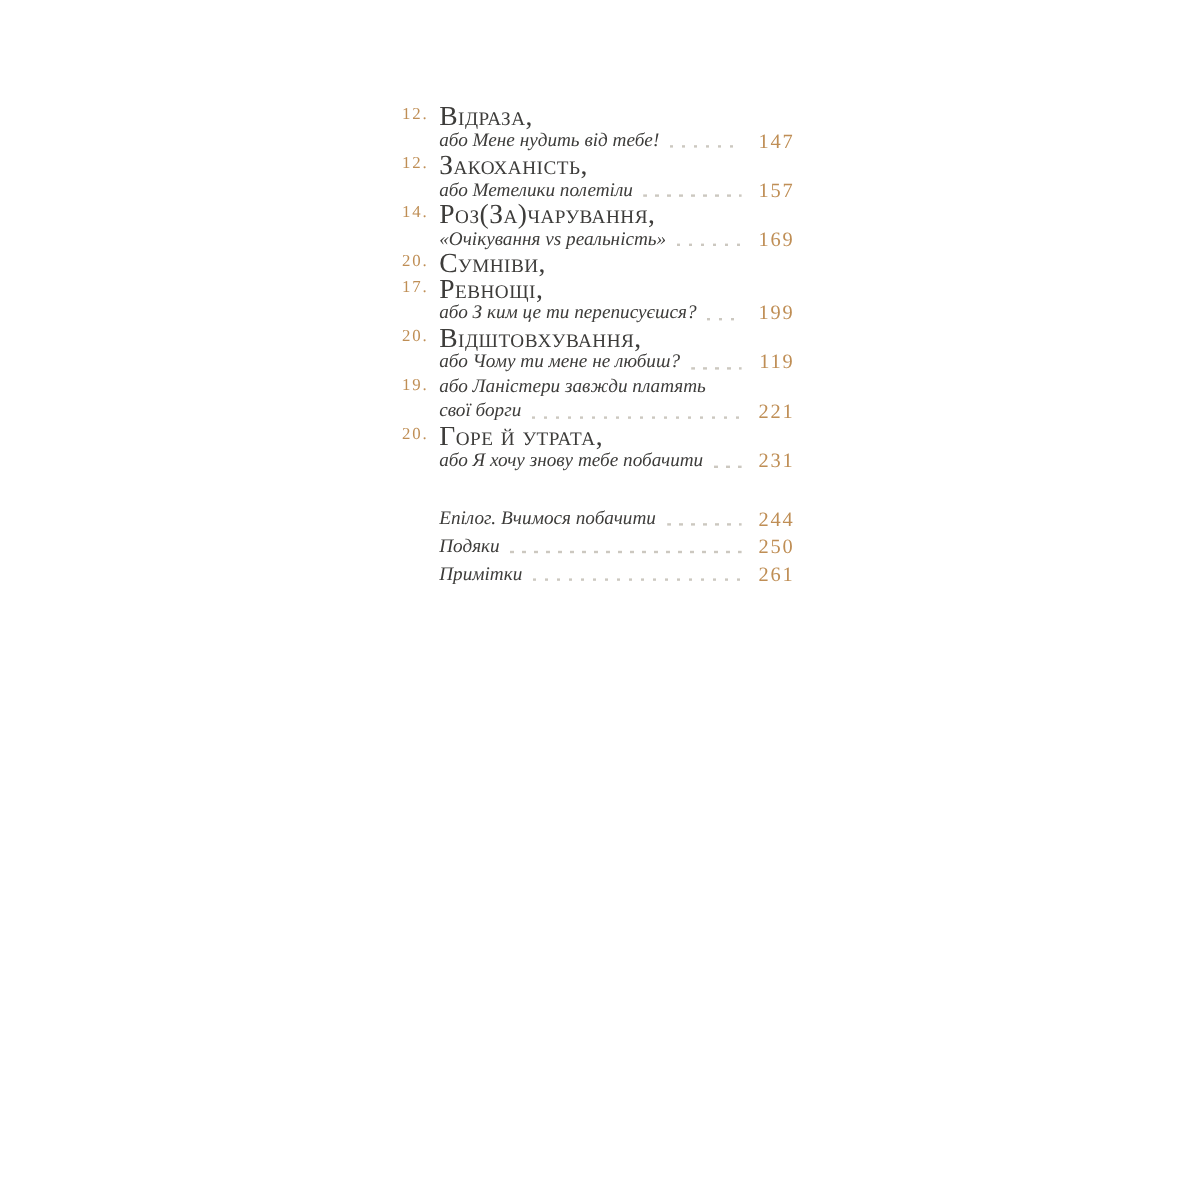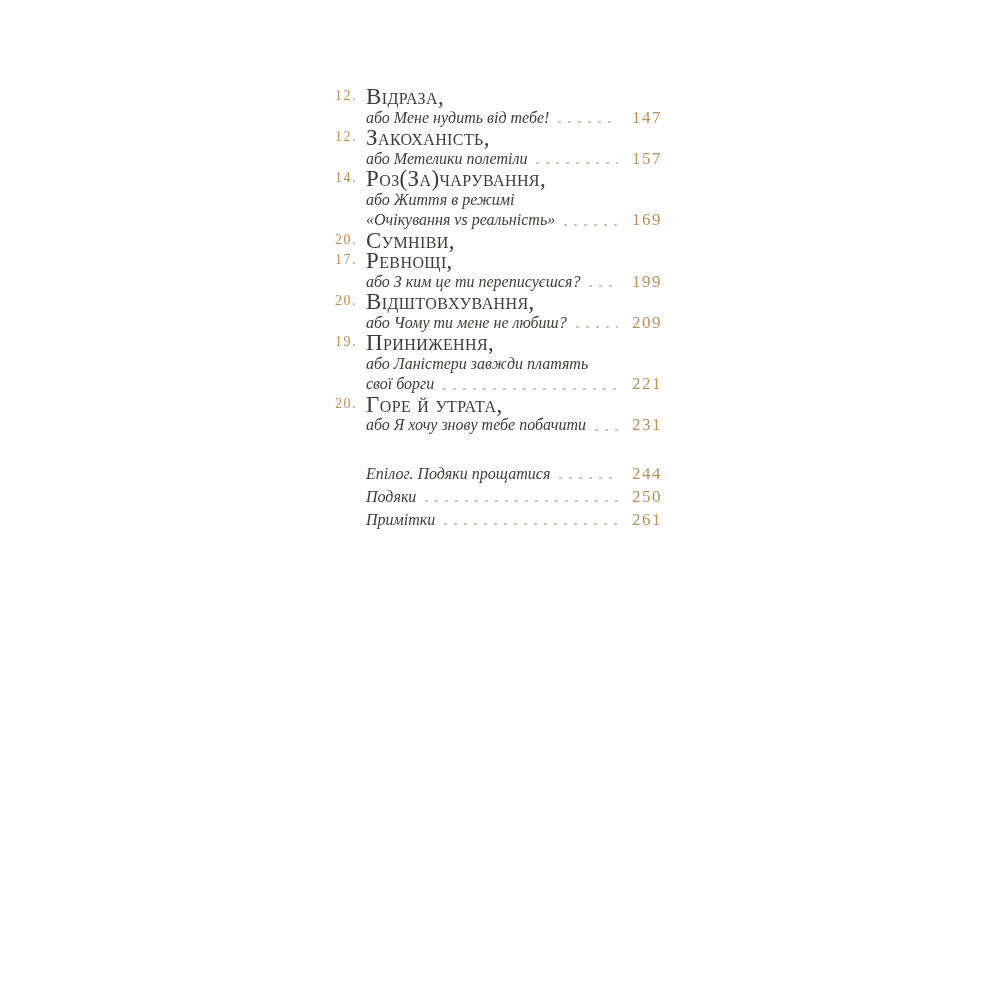--- a/index.html
+++ b/index.html
@@ -95,21 +95,20 @@
     <div class="subline row">
       <span class="txt">або Метелики полетіли</span>
       <span class="leader"></span>
       <span class="pg">157</span>
     </div>
   </div>
 
   <div class="entry">
     <span class="num">14.</span>
     <div class="title">Роз(За)чарування,</div>
-    <div class="subline">або Життя в режимі</div>
     <div class="subline row">
       <span class="txt">«Очікування vs реальність»</span>
       <span class="leader"></span>
       <span class="pg">169</span>
     </div>
   </div>
 
   <div class="entry">
     <span class="num">20.</span>
     <div class="title">Сумніви,</div>
@@ -125,27 +124,26 @@
       <span class="pg">199</span>
     </div>
   </div>
 
   <div class="entry">
     <span class="num">20.</span>
     <div class="title">Відштовхування,</div>
     <div class="subline row">
       <span class="txt">або Чому ти мене не любиш?</span>
       <span class="leader"></span>
-      <span class="pg">209</span>
+      <span class="pg">119</span>
     </div>
   </div>
 
   <div class="entry">
     <span class="num">19.</span>
-    <div class="title">Приниження,</div>
     <div class="subline">або Ланістери завжди платять</div>
     <div class="subline row">
       <span class="txt">свої борги</span>
       <span class="leader"></span>
       <span class="pg">221</span>
     </div>
   </div>
 
   <div class="entry">
     <span class="num">20.</span>
@@ -154,21 +152,21 @@
       <span class="txt">або Я хочу знову тебе побачити</span>
       <span class="leader"></span>
       <span class="pg">231</span>
     </div>
   </div>
 
   <div class="backmatter">
 
     <div class="entry">
       <div class="subline row">
-        <span class="txt">Епілог. Подяки прощатися</span>
+        <span class="txt">Епілог. Вчимося побачити</span>
         <span class="leader"></span>
         <span class="pg">244</span>
       </div>
     </div>
 
     <div class="entry">
       <div class="subline row">
         <span class="txt">Подяки</span>
         <span class="leader"></span>
         <span class="pg">250</span>

